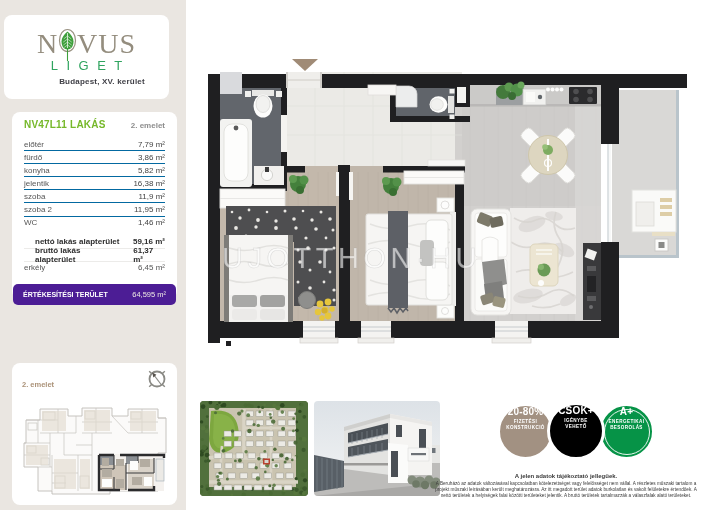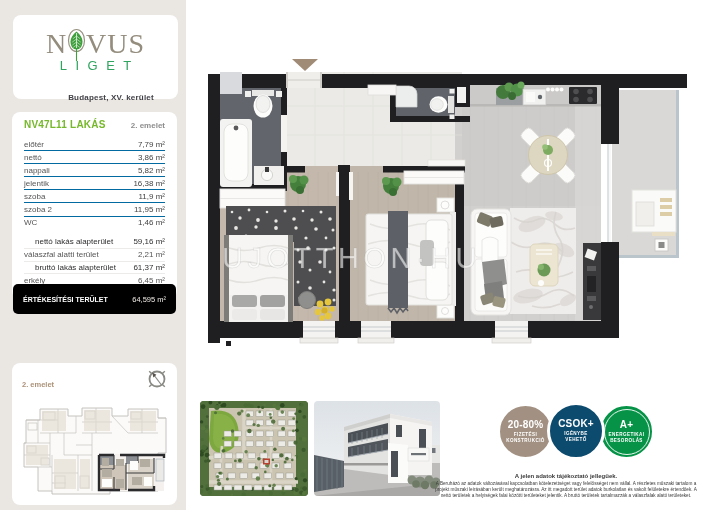--- a/index.html
+++ b/index.html
@@ -1,46 +1,46 @@
 <!DOCTYPE html>
 <html><head><meta charset="utf-8">
 <style>
   html,body{margin:0;padding:0;}
   body{width:720px;height:510px;overflow:hidden;background:#fff;font-family:"Liberation Sans",sans-serif;position:relative;}
   .abs{position:absolute;}
   #sidebar{left:0;top:0;width:186px;height:510px;background:#eae6e1;}
   .card{background:#fff;border-radius:8px;position:absolute;}
-  #logocard{left:13px;top:15px;width:165px;height:84px;}
+  #logocard{left:4px;top:15px;width:165px;height:84px;}
   #tablecard{left:12px;top:112px;width:165px;height:187px;}
   #mapcard{left:12px;top:363px;width:165px;height:142px;}
   
   #novus{position:absolute;left:0;top:13px;width:165px;text-align:center;font-family:"Liberation Serif",serif;font-size:28px;color:#948d7e;letter-spacing:1px;}
   #liget{position:absolute;left:0;top:43px;width:165px;text-align:center;font-size:13px;color:#2fa45f;letter-spacing:8.5px;text-indent:8.5px;}
-  #bp{position:absolute;left:0;top:62px;width:196px;text-align:center;font-size:8px;font-weight:bold;color:#3f3f46;letter-spacing:0.2px;margin-top:16px;}
+  #bp{position:absolute;left:0;top:62px;width:196px;text-align:center;font-size:8px;font-weight:bold;color:#3f3f46;letter-spacing:0.2px;}
   
   #tbl{position:absolute;left:12px;top:5px;width:141px;font-size:8px;color:#555;}
   .trow{display:flex;justify-content:space-between;align-items:center;height:12.1px;border-bottom:1px solid #0369a1;}
   .trow.nb{border-bottom:none;}
   .trow .v{color:#444;}
   .brow{display:flex;justify-content:space-between;align-items:center;height:11.8px;border-bottom:1px solid #ecebe9;}
-  .bold{font-weight:normal;color:#2e2e2e;padding-left:11px;}
+  .bold{font-weight:bold;color:#2e2e2e;padding-left:11px;}
   #tbltitle{position:absolute;left:12px;top:7px;width:141px;display:flex;justify-content:space-between;align-items:baseline;text-align:right;}
   #tbltitle .t1{font-size:10px;font-weight:bold;color:#76b82a;letter-spacing:0.2px;}
   #tbltitle .t2{font-size:8px;font-weight:bold;color:#8d8d8d;}
-  #footbar{position:absolute;left:1px;top:172px;width:163px;height:30px;background:#000000;border-radius:5px;color:#fff;display:flex;justify-content:space-between;align-items:center;font-size:7px;font-weight:bold;padding:0 10px;box-sizing:border-box;}
+  #footbar{position:absolute;left:1px;top:172px;width:163px;height:21px;background:#4c1d95;border-radius:5px;color:#fff;display:flex;justify-content:space-between;align-items:center;font-size:7px;font-weight:bold;padding:0 10px;box-sizing:border-box;}
   #footbar .fv{font-weight:normal;color:#efeae4;font-size:7.5px;}
   
   #emel2{position:absolute;left:10px;top:17px;font-size:7.5px;font-weight:bold;color:#ab9278;}
   
   .badge{position:absolute;border-radius:50%;color:#fff;text-align:center;box-sizing:border-box;border:3px solid #fff;}
   #b1{left:497px;top:403px;width:57px;height:57px;background:#a29182;}
-  #b2{left:547px;top:402px;width:58px;height:58px;background:#0c4a6e;z-index:3;}
+  #b2{left:547px;top:402px;width:58px;height:58px;background:#000000;z-index:3;}
   #b3{left:598px;top:403px;width:57px;height:57px;background:#069347;}
   #b3i{position:absolute;left:2.5px;top:2.5px;right:2.5px;bottom:2.5px;border:1.2px solid rgba(255,255,255,.9);border-radius:50%;}
-  .bt1{font-weight:bold;font-size:10px;margin-top:13px;letter-spacing:0.2px;}
+  .bt1{font-weight:bold;font-size:10px;letter-spacing:0.2px;}
   .bt2{font-weight:bold;font-size:4.6px;letter-spacing:0.4px;line-height:5.8px;margin-top:2px;}
   
   #disc{position:absolute;left:430px;top:473px;width:272px;text-align:center;color:#3a3a3a;}
   #disc .d1{font-size:6px;font-weight:bold;margin-bottom:1.5px;}
   #disc .d2{font-size:4.7px;line-height:6.3px;}
 </style></head>
 <body>
 <div id="sidebar" class="abs"></div>
 
 <div id="logocard" class="card">
@@ -68,25 +68,25 @@
   <div id="tbltitle">
       <span class="t1">NV47L11 LAKÁS</span>
       <span class="t2">2. emelet</span>
     </div>
   <div id="tbl" style="top:26px;">
     <div class="trow">
         <span>előtér</span>
         <span class="v">7,79 m²</span>
       </div>
     <div class="trow">
-        <span>nettó</span>
+        <span>fürdő</span>
         <span class="v">3,86 m²</span>
       </div>
     <div class="trow">
-        <span>nappali</span>
+        <span>konyha</span>
         <span class="v">5,82 m²</span>
       </div>
     <div class="trow">
         <span>jelentik</span>
         <span class="v">16,38 m²</span>
       </div>
     <div class="trow">
         <span>szoba</span>
         <span class="v">11,9 m²</span>
       </div>
@@ -96,24 +96,20 @@
       </div>
     <div class="trow nb">
         <span>WC</span>
         <span class="v">1,46 m²</span>
       </div>
   </div>
   <div id="tbl" style="top:124px;">
     <div class="brow">
         <span class="bold">nettó lakás alapterület</span>
         <span class="bold">59,16 m²</span>
-      </div>
-    <div class="brow">
-        <span>válaszfal alatti terület</span>
-        <span class="v">2,21 m²</span>
       </div>
     <div class="brow">
         <span class="bold">bruttó lakás alapterület</span>
         <span class="bold">61,37 m²</span>
       </div>
     <div class="brow" style="border-bottom:none;gap:20px;">
         <span>erkély</span>
         <span class="v">6,45 m²</span>
       </div>
   </div>

